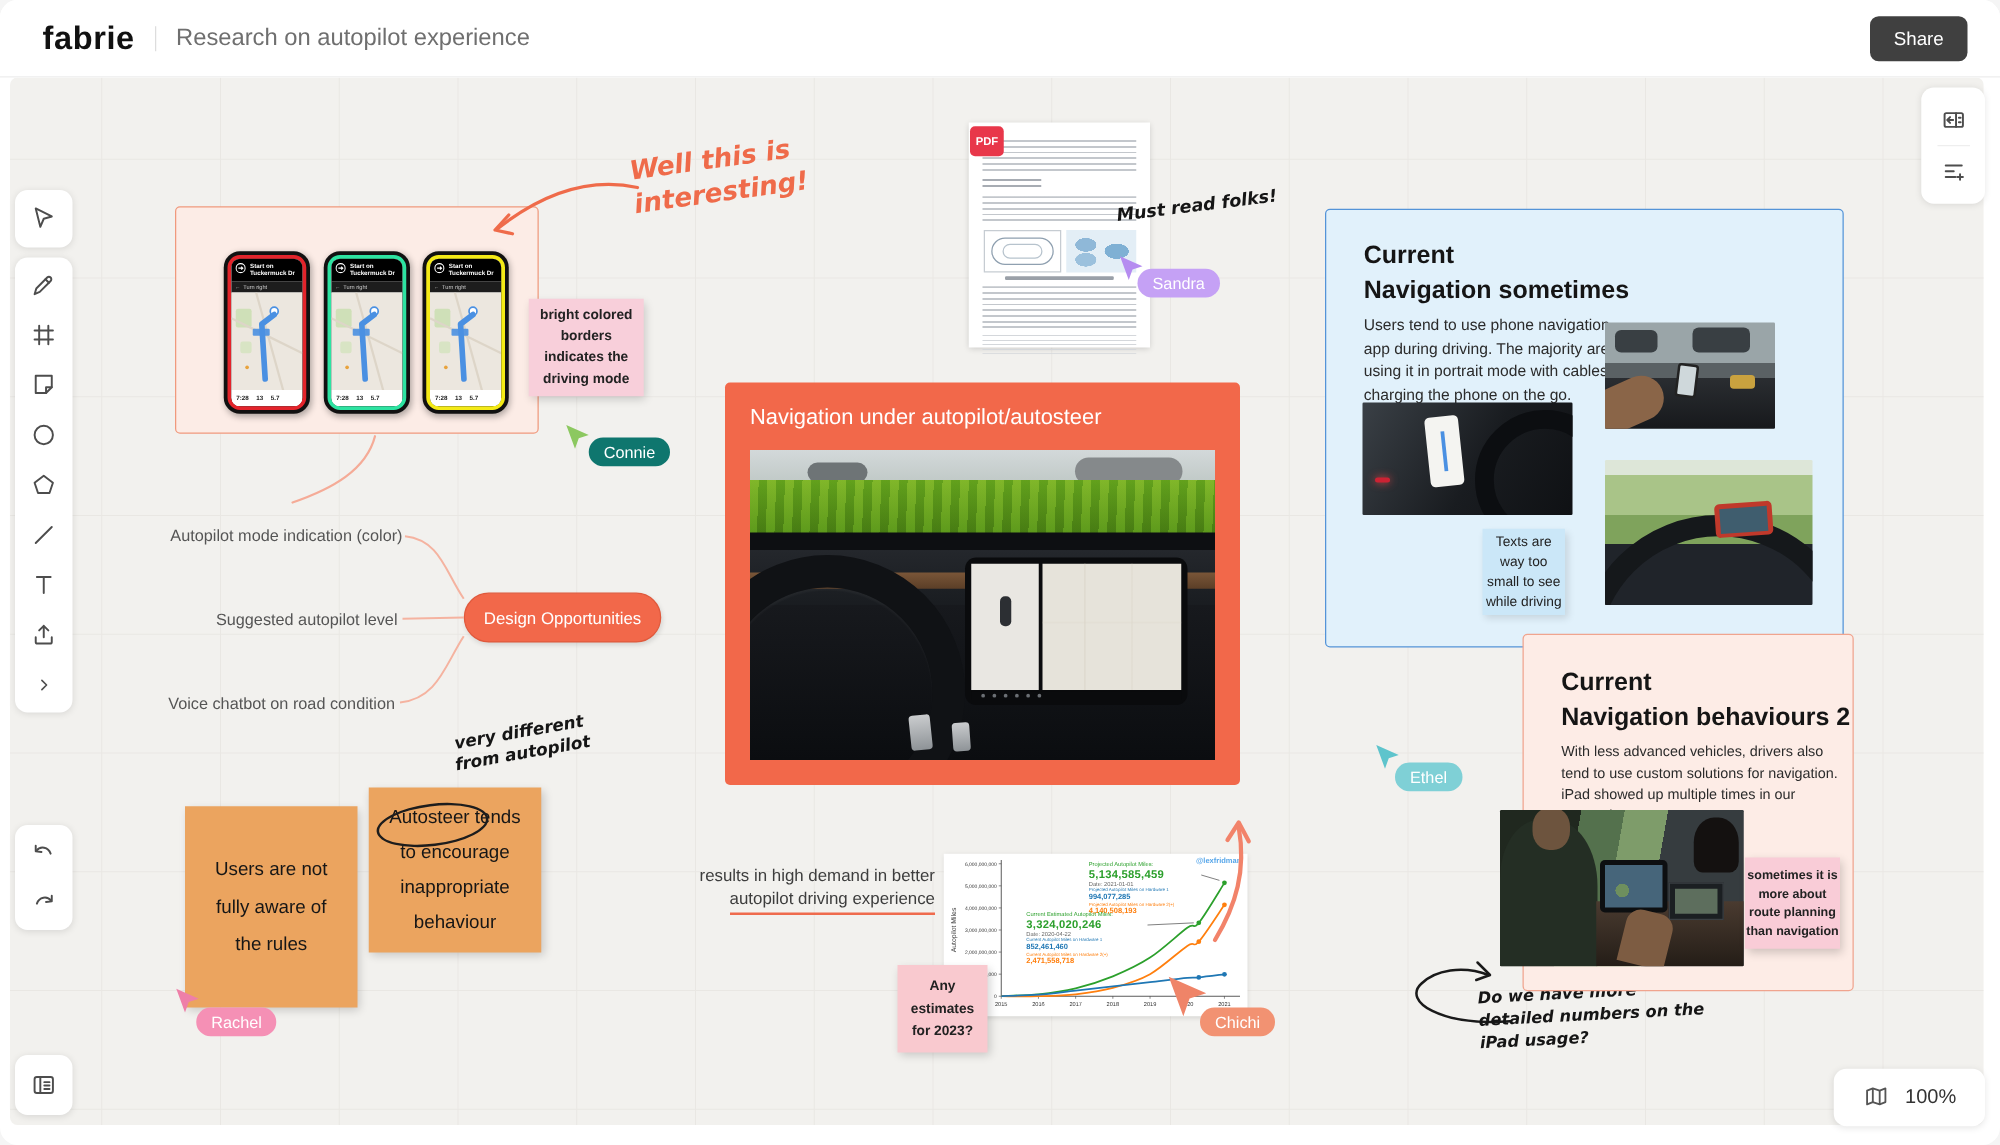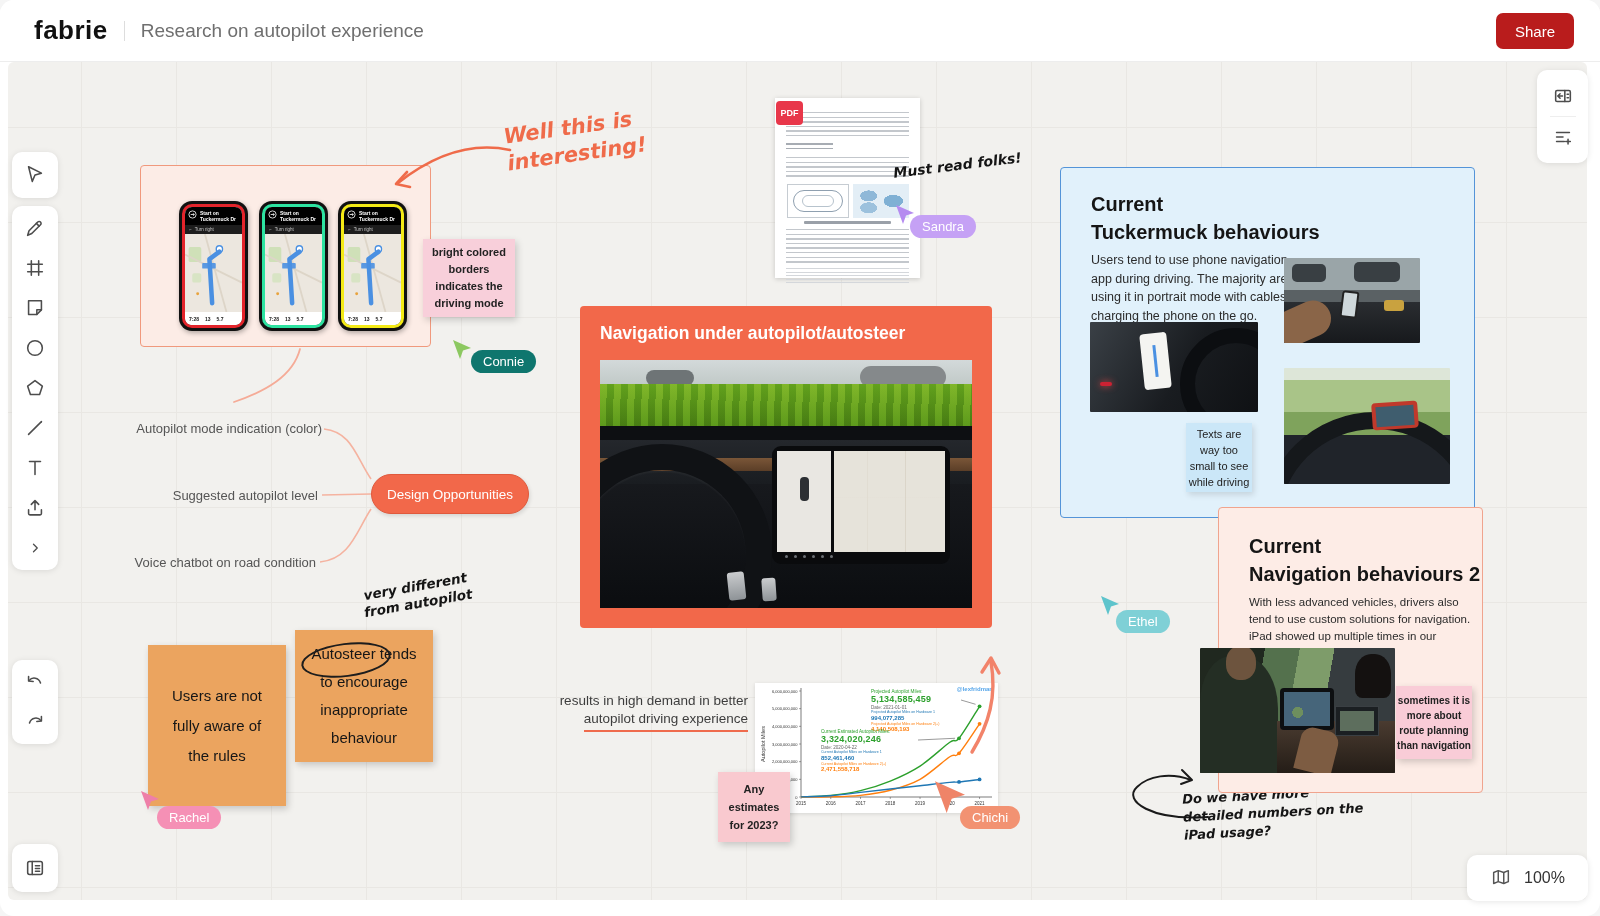--- a/index.html
+++ b/index.html
@@ -4,21 +4,21 @@
 <style>
   * { margin:0; padding:0; box-sizing:border-box; }
   html,body { background:#f5f5f5; font-family:"Liberation Sans","DejaVu Sans",sans-serif; }
   .app { position:relative; width:1600px; height:916px; background:#fff; border-radius:14px; overflow:hidden; }
 
   
   .header { position:absolute; top:0; left:0; right:0; height:62px; background:#fff; border-bottom:1px solid #ededed; display:flex; align-items:center; z-index:40; }
   .logo { font-size:26px; font-weight:700; color:#111; margin-left:34px; letter-spacing:.5px; }
   .hdr-div { width:1px; height:20px; background:#ddd; margin:0 16px; }
   .board-title { font-size:19px; color:#6f6f6f; }
-  .share-btn { position:absolute; right:26px; top:13px; height:36px; padding:0 19px; background:#b91c1c; color:#fff; border:none; border-radius:7px; font-size:15px; font-weight:500; display:flex; align-items:center; cursor:pointer; }
+  .share-btn { position:absolute; right:26px; top:13px; height:36px; padding:0 19px; background:#404040; color:#fff; border:none; border-radius:7px; font-size:15px; font-weight:500; display:flex; align-items:center; cursor:pointer; }
 
   
   .canvas-bg { position:absolute; top:62px; left:8px; right:13px; bottom:16px; background-color:#f2f1ee; border-radius:6px;
     background-image:linear-gradient(#e9e7e3 1px,transparent 1px),linear-gradient(90deg,#e9e7e3 1px,transparent 1px);
     background-size:95px 95px; background-position:-22px -30px; z-index:1; }
   .board { position:absolute; inset:0; z-index:2; }
   .abs { position:absolute; }
 
   
   .tbox { position:absolute; background:#fff; border-radius:10px; box-shadow:0 1px 6px rgba(0,0,0,.10); z-index:30; display:flex; flex-direction:column; align-items:center; }
@@ -68,21 +68,21 @@
 
   
   .panel-blue { left:1060px; top:167px; width:415px; height:351px; background:#e1f1fb; border:1.5px solid #5494d8; border-radius:4px; }
   .panel-pink { left:1218px; top:507px; width:265px; height:286px; background:#fdece6; border:1.5px solid #f0a48e; border-radius:4px; z-index:8; }
   .nav-title { font-size:20px; font-weight:700; color:#151515; line-height:28px; }
   .nav-body { font-size:12.5px; color:#2b2b2b; line-height:18.5px; }
   .photo { position:absolute; overflow:hidden; border-radius:1px; }
 
   
   .panel-orange { left:580px; top:306px; width:412px; height:322px; background:#f2684a; border-radius:4px; z-index:7; }
-  .panel-orange-title { position:absolute; left:20px; top:17px; color:#fff; font-size:17.5px; font-weight:700;text-align:right; }
+  .panel-orange-title { position:absolute; left:20px; top:17px; color:#fff; font-size:17.5px; font-weight:400;text-align:right; }
 
   
   .tesla { position:absolute; left:20px; top:54px; width:372px; height:248px; overflow:hidden; background:#101215; }
   .t-sky { position:absolute; top:0; left:0; right:0; height:36px; background:linear-gradient(#d3d9da,#b9c3bf); }
   .t-carblob { position:absolute; border-radius:12px; background:#85898b; }
   .t-hedge { position:absolute; top:24px; left:0; right:0; height:46px; background:repeating-linear-gradient(92deg,#7d9c48 0 7px,#5f7e31 7px 14px), linear-gradient(#83a24a,#5c7a2f); background-blend-mode:overlay; }
   .t-wind { position:absolute; top:66px; left:0; right:0; height:16px; background:#0d0f12; }
   .t-dash { position:absolute; top:80px; left:0; right:0; height:46px; background:linear-gradient(#24272c,#191c20); }
   .t-wood { position:absolute; top:98px; left:0; right:0; height:13px; background:linear-gradient(#7a5638,#5b3e27); }
   .t-lower { position:absolute; top:124px; left:0; right:0; bottom:0; background:linear-gradient(#17191d,#0b0d10); }
@@ -314,21 +314,21 @@
       <div class="pdf-cap"></div>
       <div class="ptx" style="height:34px;"></div>
       <div class="ptx" style="height:15px; background-image:repeating-linear-gradient(#d4d7db 0 1px, transparent 1px 3.6px);"></div>
     </div>
 
     <div class="hand" style="left:893px; top:157px; font-size:14px; color:#151515; transform:rotate(-7deg);">Must read folks!</div>
 
     <div class="abs panel-blue">
       <div style="position:absolute; left:30px; top:22px;">
         <div class="nav-title">Current</div>
-        <div class="nav-title">Tuckermuck behaviours</div>
+        <div class="nav-title">Navigation sometimes</div>
       </div>
       <div class="nav-body" style="position:absolute; left:30px; top:83px; width:208px;">Users tend to use phone navigation app during driving. The majority are using it in portrait mode with cables charging the phone on the go.</div>
     </div>
     <div class="photo photoA">
       <div class="pa-wheel"></div>
         <div class="pa-phone">
           <div class="pa-route"></div>
         </div>
         <div class="pa-red"></div>
     </div>

